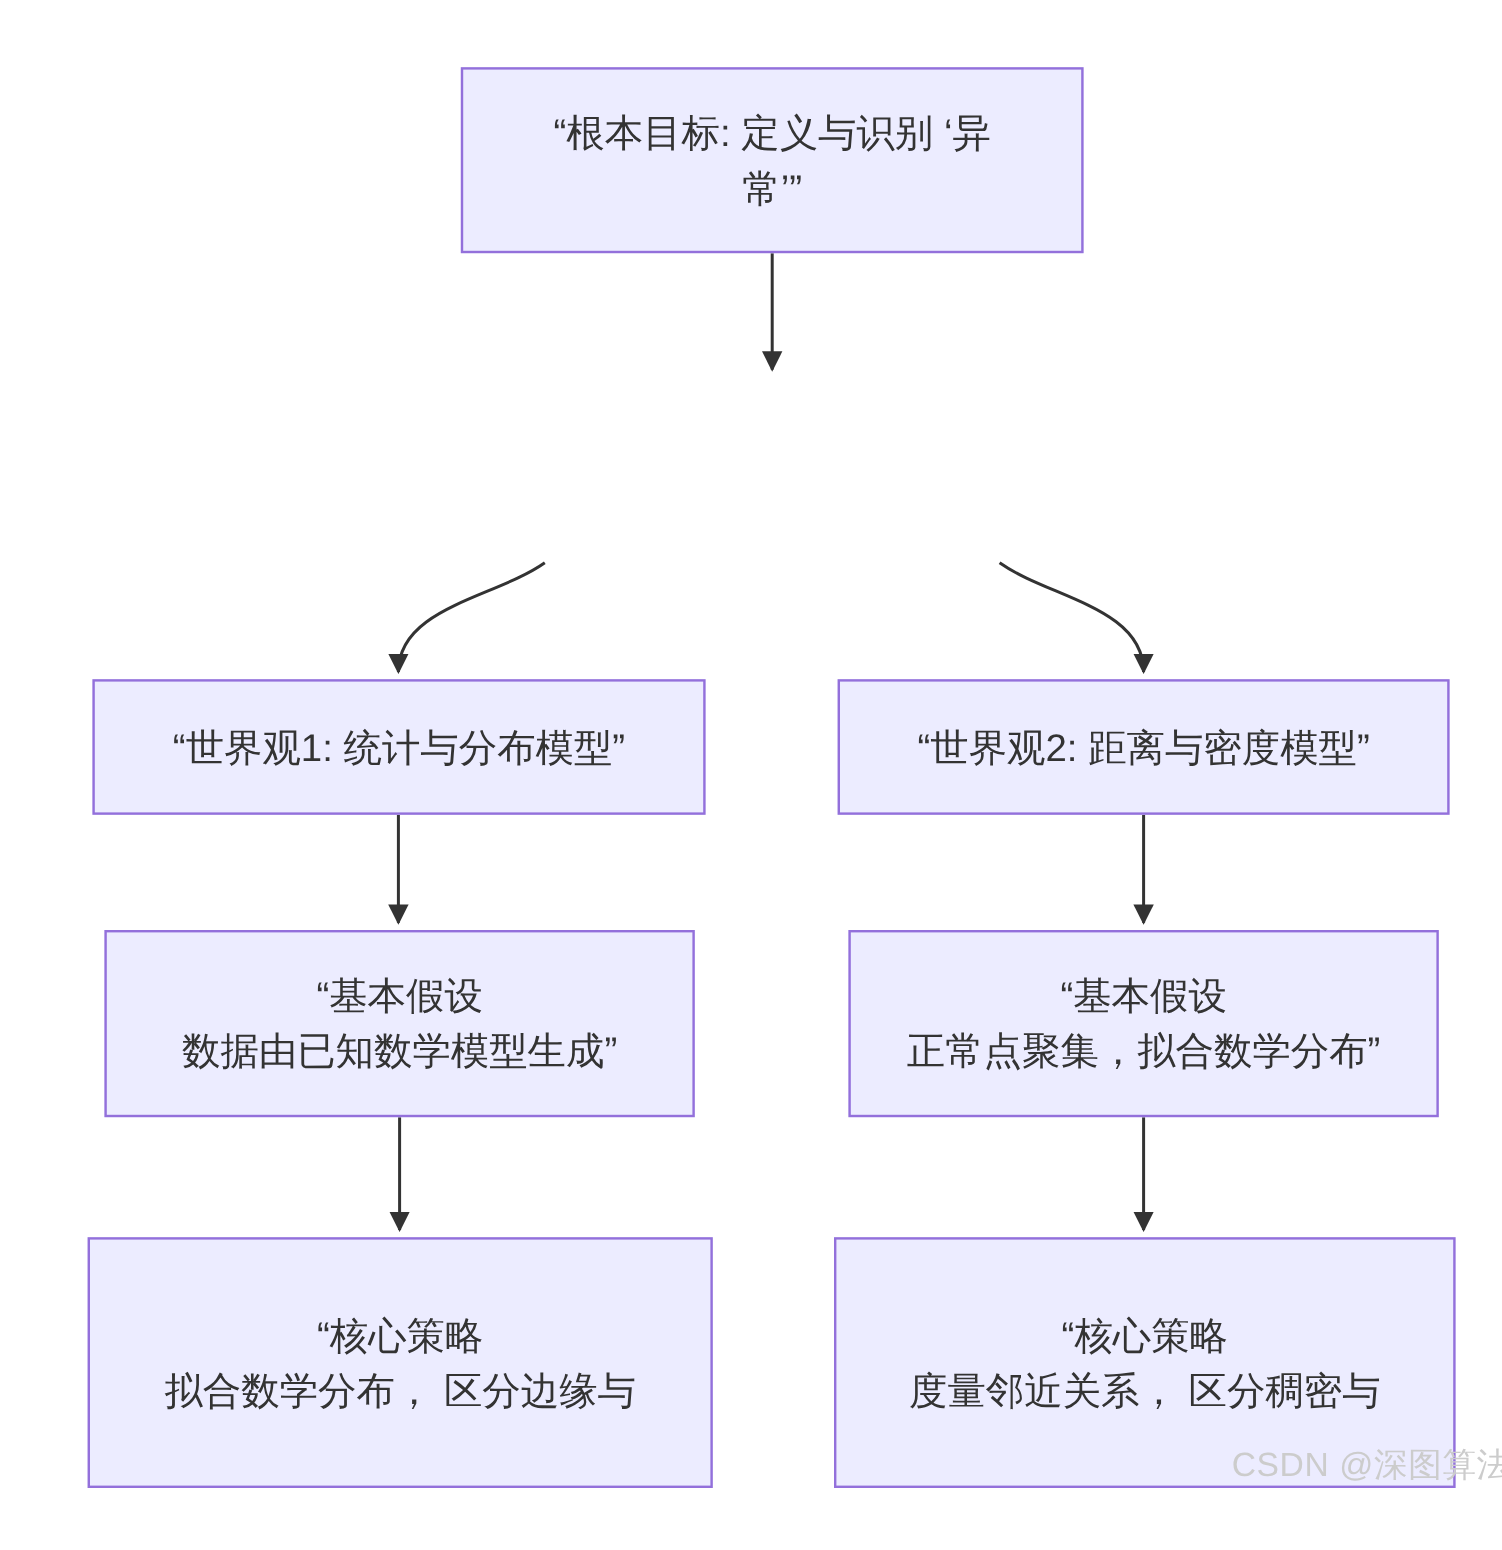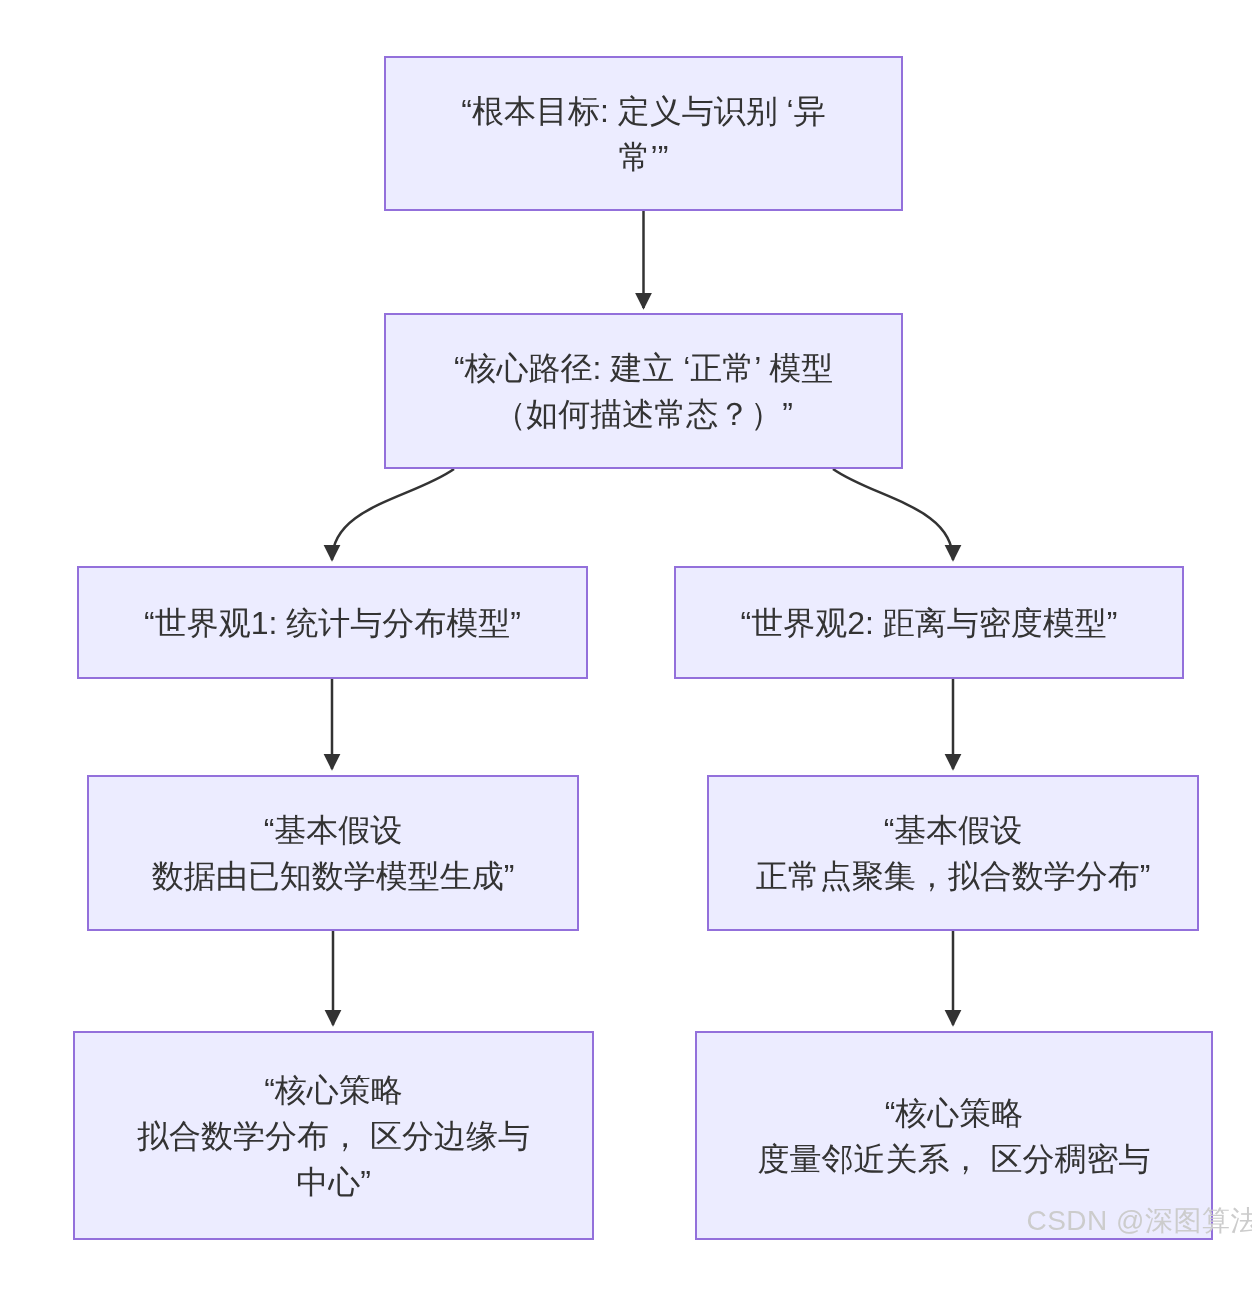--- a/index.html
+++ b/index.html
@@ -78,34 +78,28 @@
     <path class="edge" d="M936,931 L936,1025" marker-end="url(#arrowhead)"></path>
   </svg>
 
   <div class="node" style="left:367px; top:56px; width:519px; height:155px;">
     <div>
       <span class="line">“根本目标: 定义与识别 ‘异</span>
       <span class="line">常’”</span>
     </div>
   </div>
 
-  <div class="node" style="left:367px; top:313px; width:519px; height:156px;">
-    <div>
-      <span class="line">“核心路径: 建立 ‘正常’ 模型</span>
-      <span class="line">（如何描述常态？）”</span>
-    </div>
-  </div>
 
   <div class="node" style="left:60px; top:566px; width:511px; height:113px;">
     <div>
       <span class="line">“世界观1: 统计与分布模型”</span>
     </div>
   </div>
 
-  <div class="node" style="left:657px; top:566px; width:510px; height:113px;">
+  <div class="node" style="left:681px; top:566px; width:510px; height:113px;">
     <div>
       <span class="line">“世界观2: 距离与密度模型”</span>
     </div>
   </div>
 
   <div class="node" style="left:70px; top:775px; width:492px; height:156px;">
     <div>
       <span class="line">“基本假设</span>
       <span class="line">数据由已知数学模型生成”</span>
     </div>
@@ -115,21 +109,20 @@
     <div>
       <span class="line">“基本假设</span>
       <span class="line">正常点聚集，拟合数学分布”</span>
     </div>
   </div>
 
   <div class="node" style="left:56px; top:1031px; width:521px; height:209px;">
     <div>
       <span class="line">“核心策略</span>
       <span class="line">拟合数学分布， 区分边缘与</span>
-      <span class="line">中心”</span>
     </div>
   </div>
 
   <div class="node" style="left:678px; top:1031px; width:518px; height:209px;">
     <div>
       <span class="line">“核心策略</span>
       <span class="line">度量邻近关系， 区分稠密与</span>
     </div>
   </div>
 

